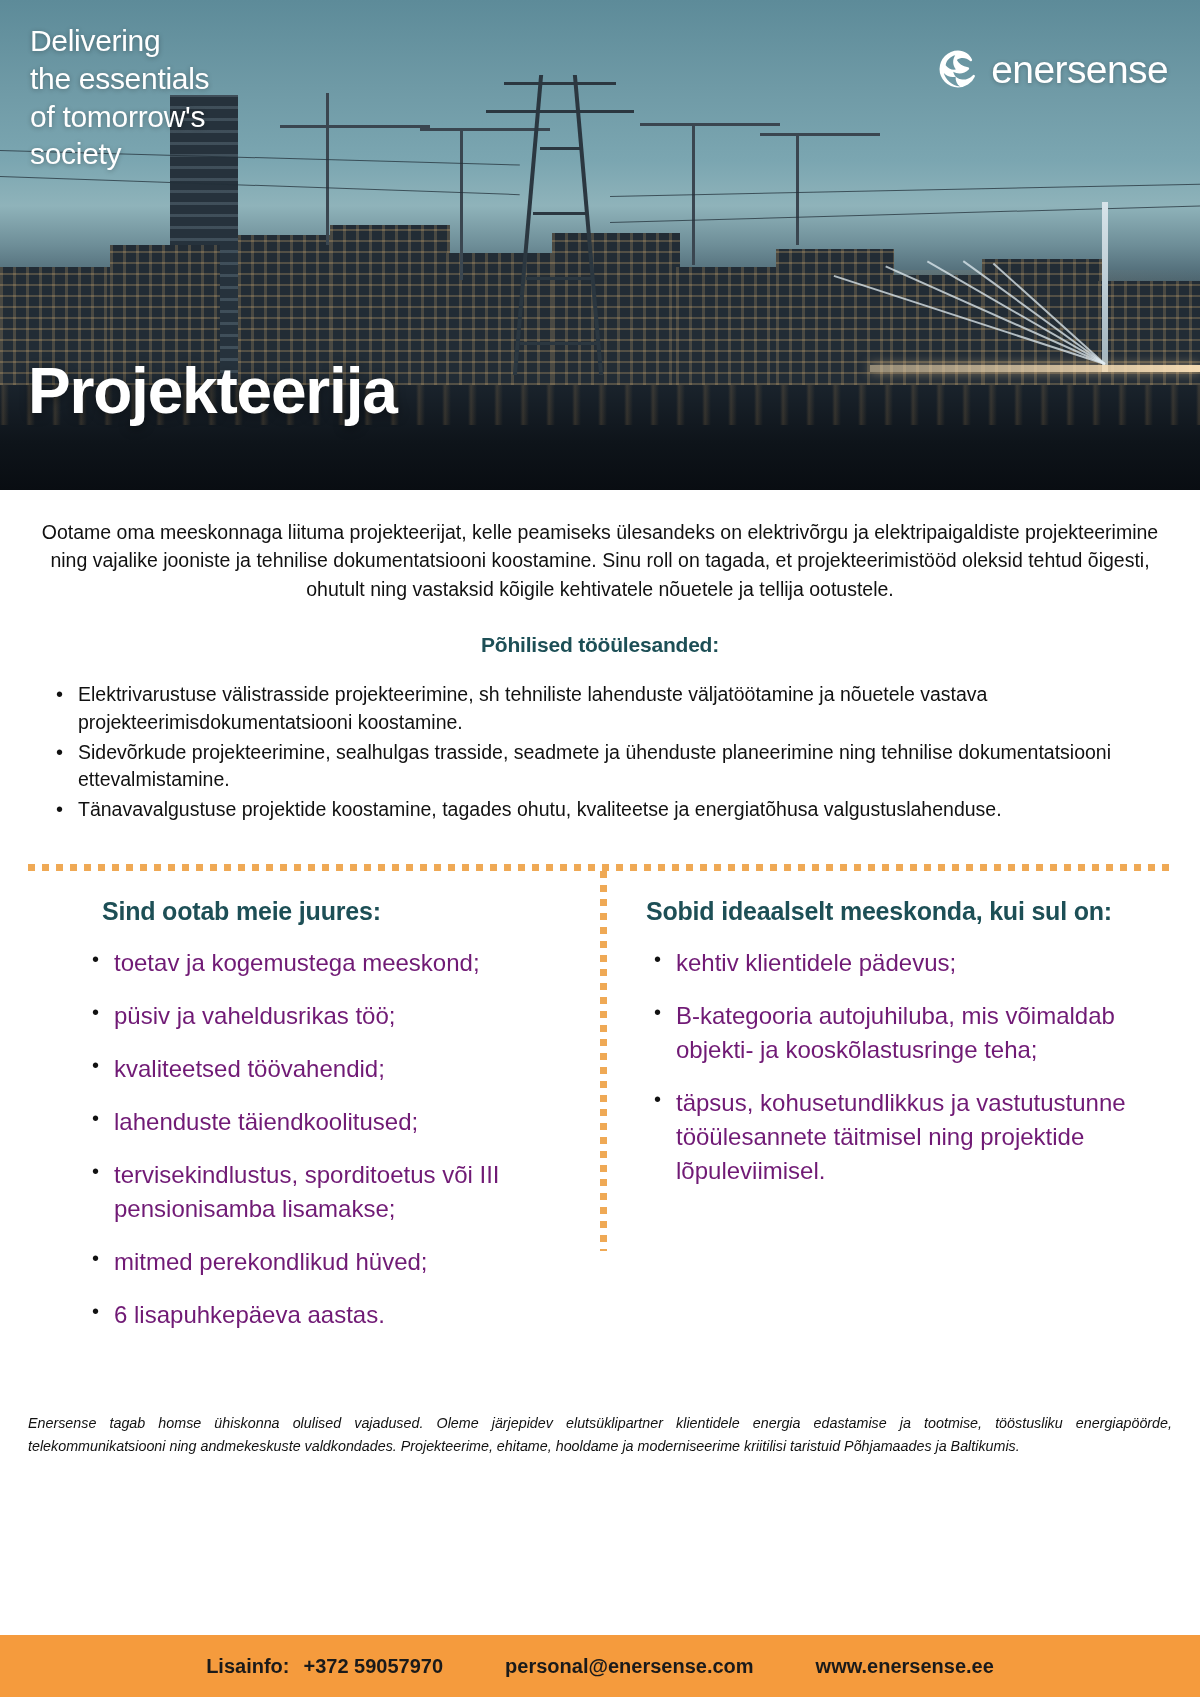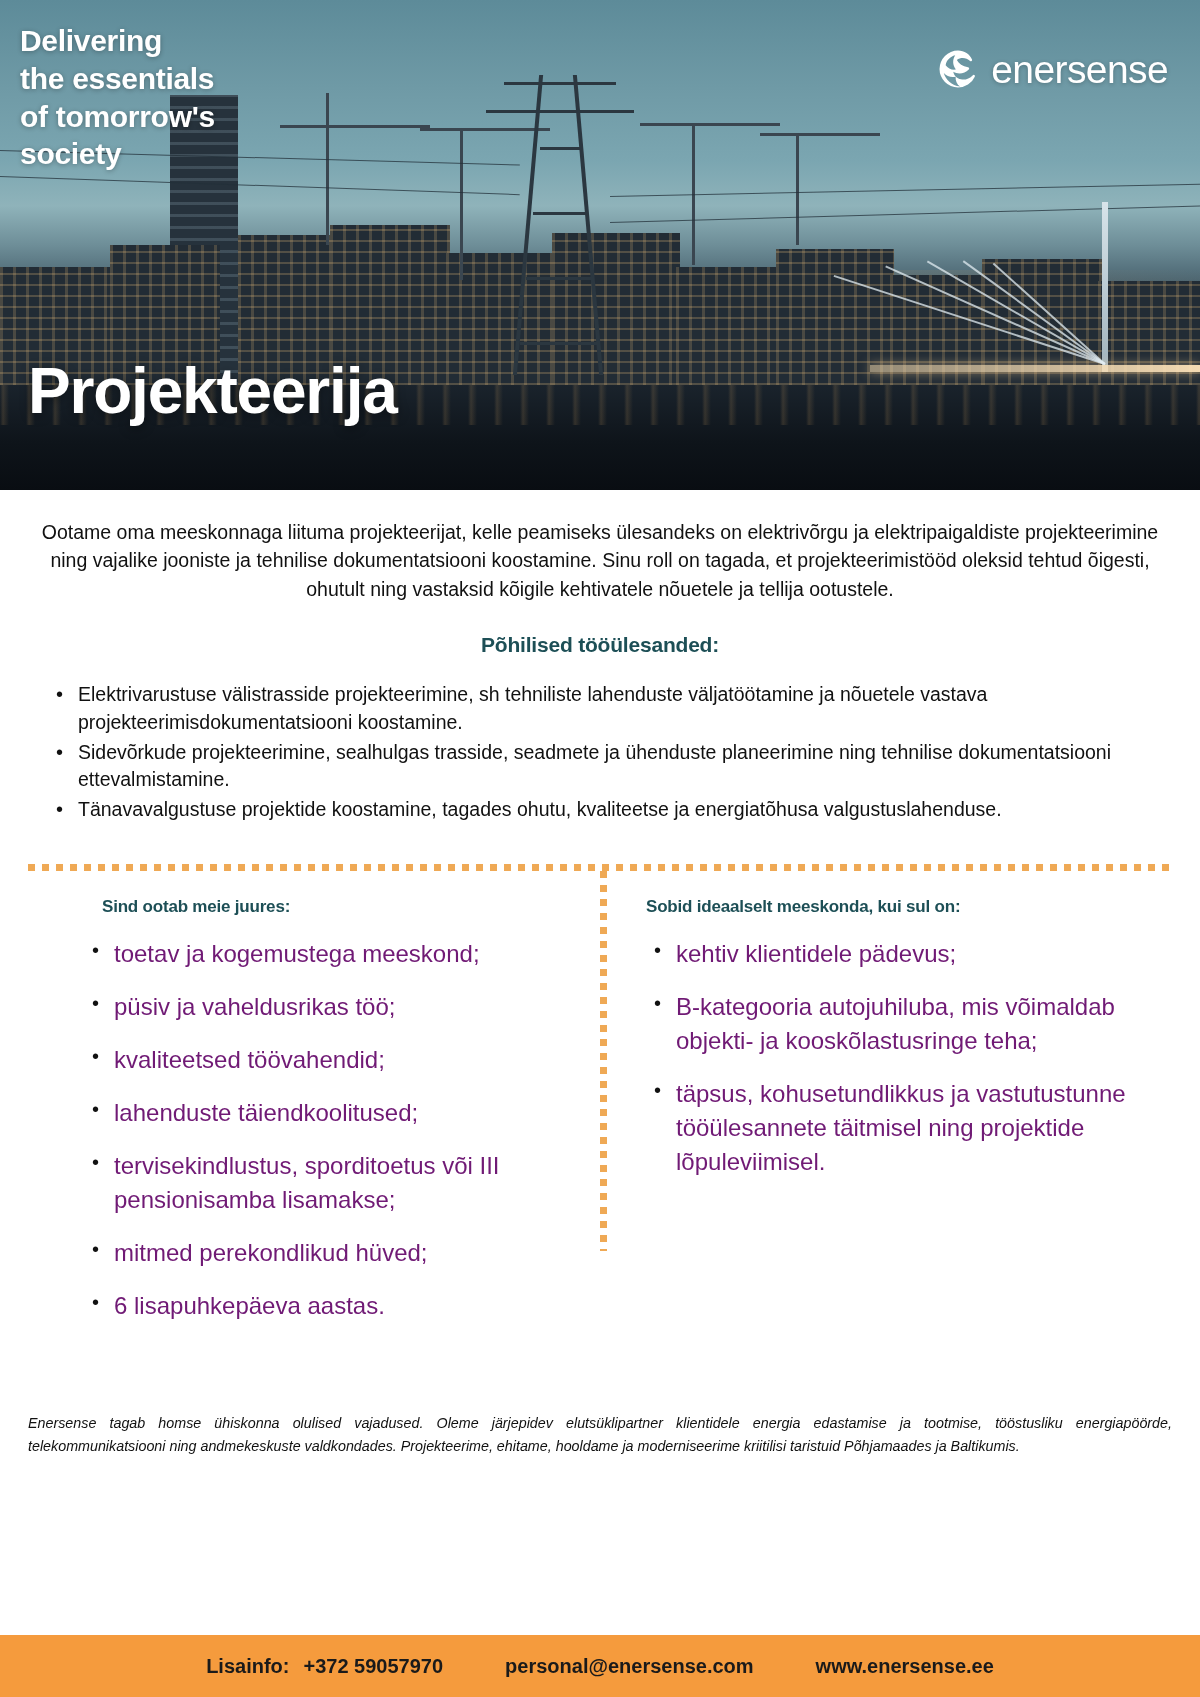--- a/index.html
+++ b/index.html
@@ -121,24 +121,24 @@
   .bridge-cable {
     position: absolute;
     height: 1.5px;
     background: rgba(226,236,242,0.75);
     transform-origin: right center;
   }
 
   
   .tagline {
     position: absolute;
-    left: 20px; top: 22px;
+    left: 30px; top: 22px;
     color: #ffffff;
     font-size: 30px;
-    font-weight: 700;
+    font-weight: 400;
     line-height: 1.26;
     letter-spacing: -0.3px;
     text-shadow: 0 1px 5px rgba(0,0,0,.30);
     z-index: 5;
   }
   .logo {
     position: absolute;
     right: 32px; top: 48px;
     display: flex;
     align-items: flex-start;
@@ -231,21 +231,21 @@
     top: -26px;
     width: 7px;
     height: 380px;
     background-image: linear-gradient(180deg, #efa955 0 7px, rgba(0,0,0,0) 7px 14px);
     background-size: 7px 14px;
     background-repeat: repeat-y;
   }
 
   .col-title {
     color: #1d4f56;
-    font-size: 17px;
+    font-size: 25px;
     font-weight: 700;
     margin-bottom: 20px;
     letter-spacing: -0.2px;
   }
   .col.left .col-title { padding-left: 18px; }
 
   ul.perks { list-style: none; margin: 0; padding: 0; }
   ul.perks li {
     position: relative;
     font-size: 24px;

